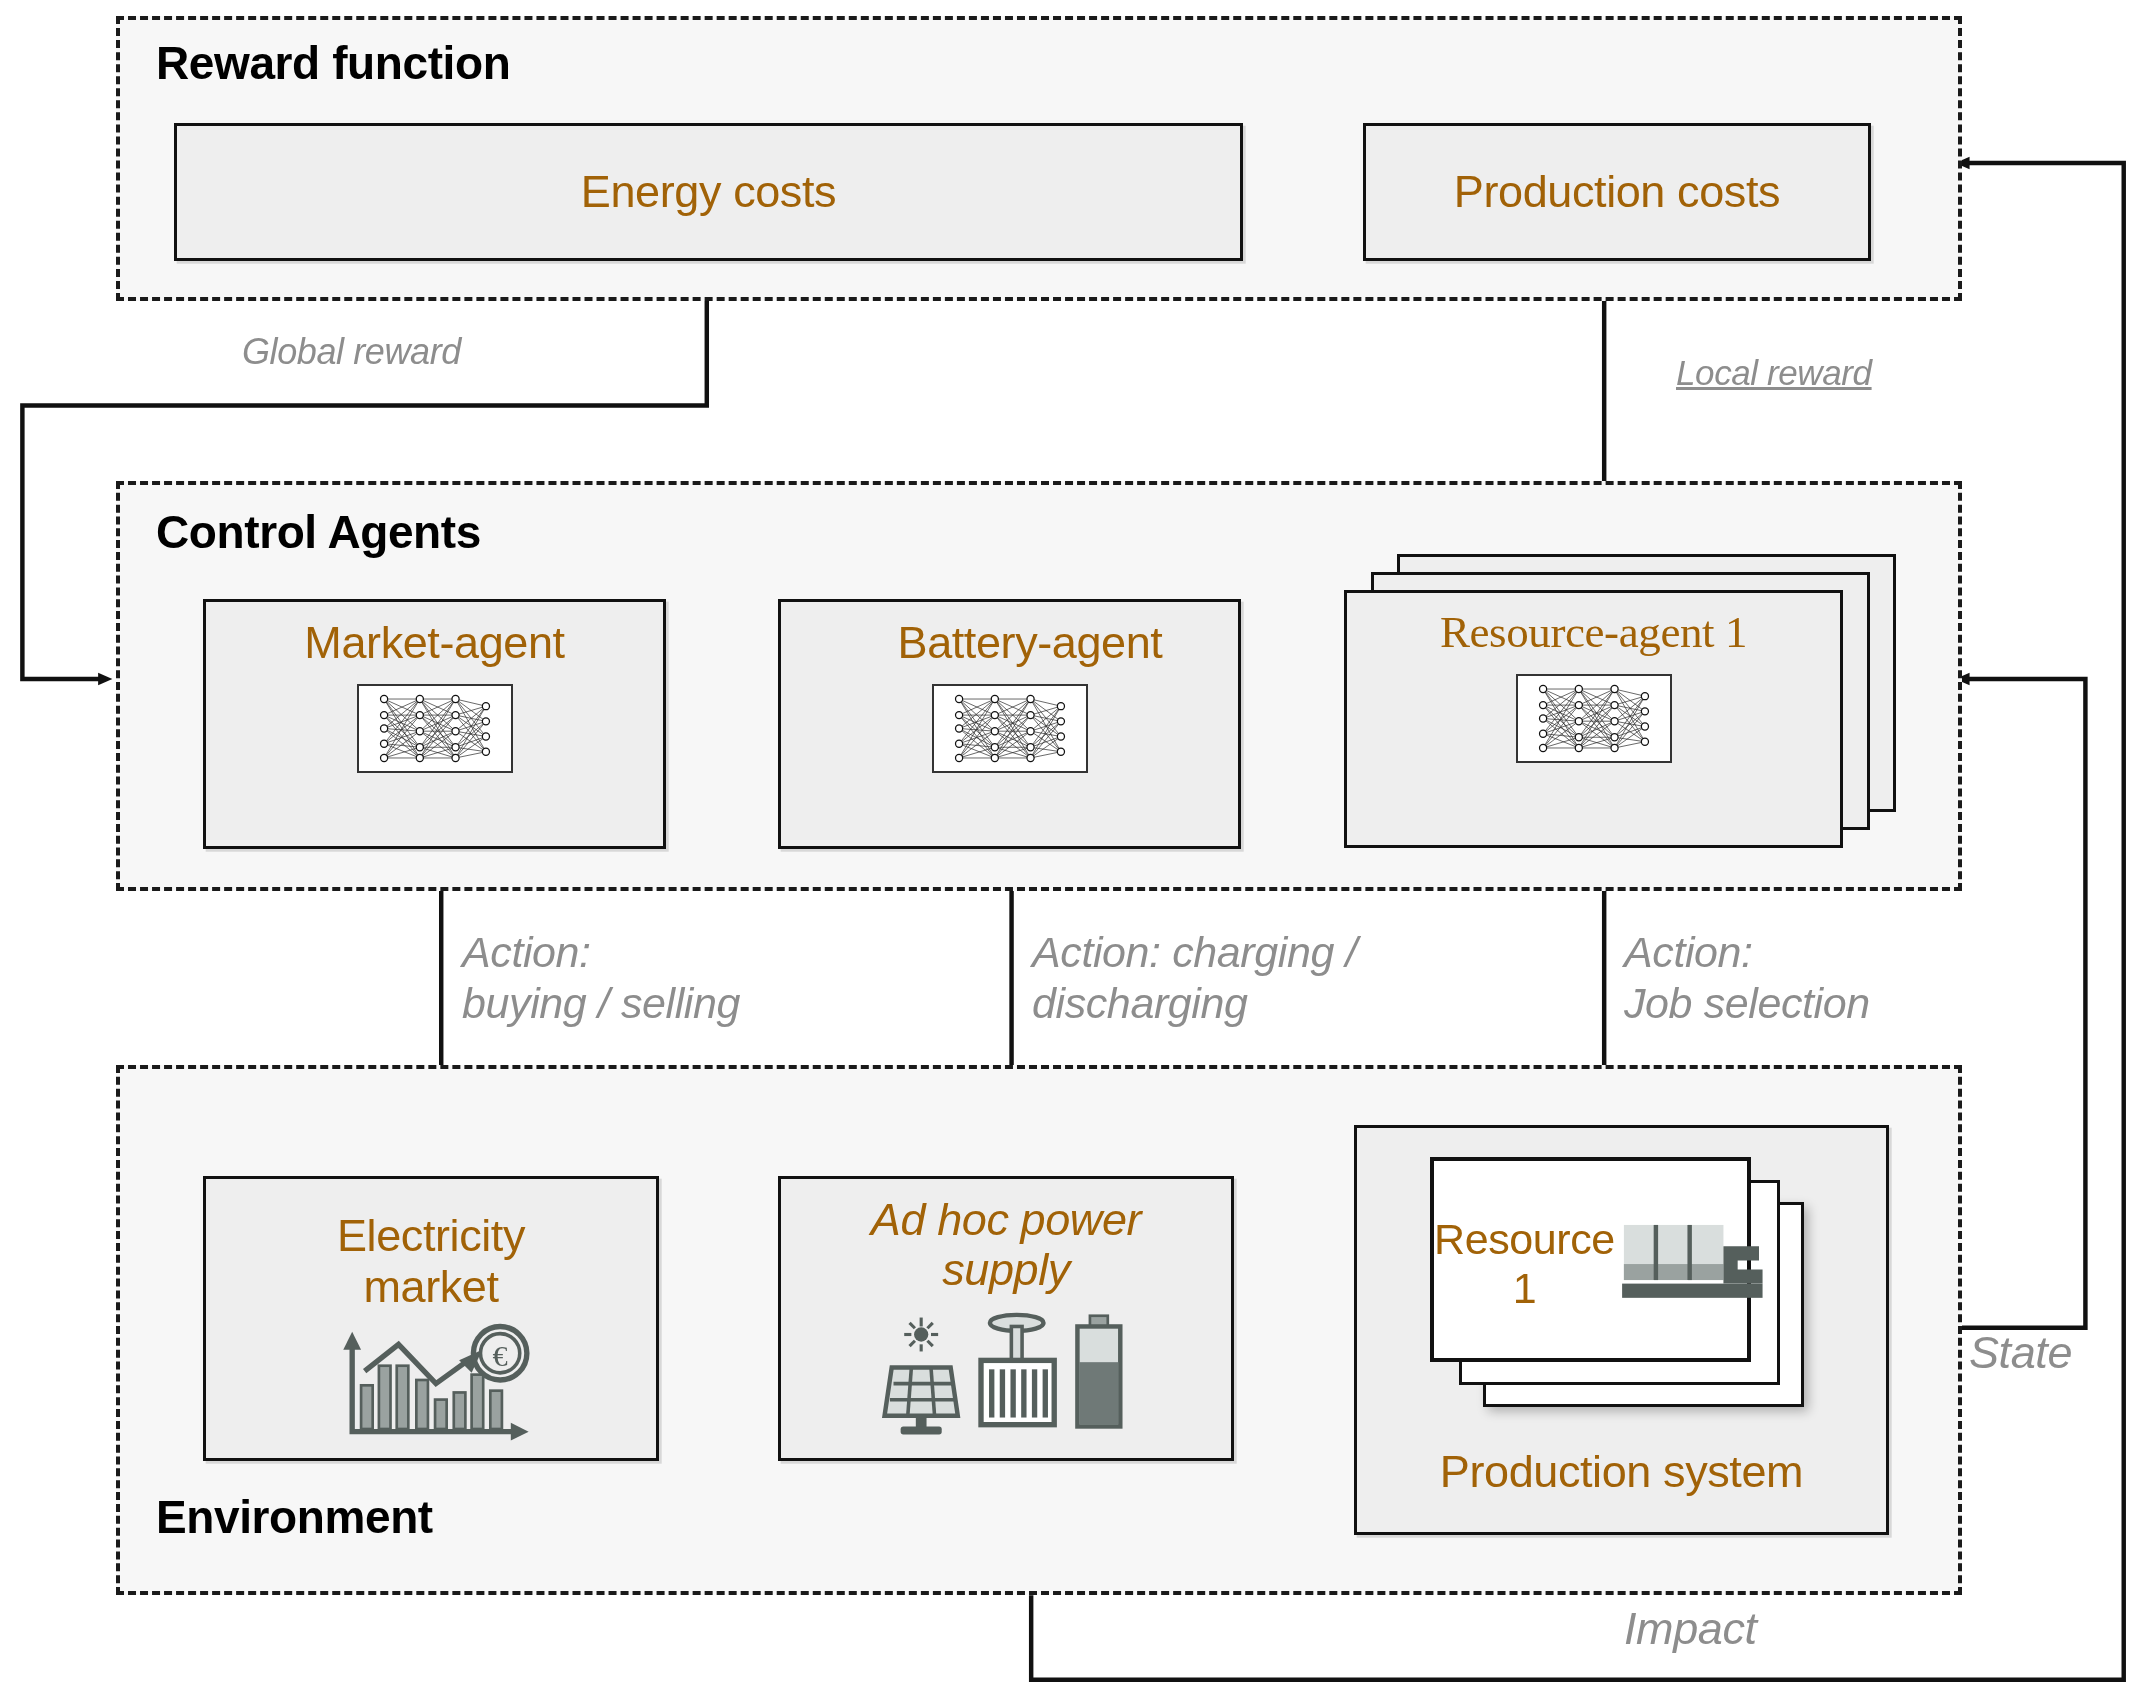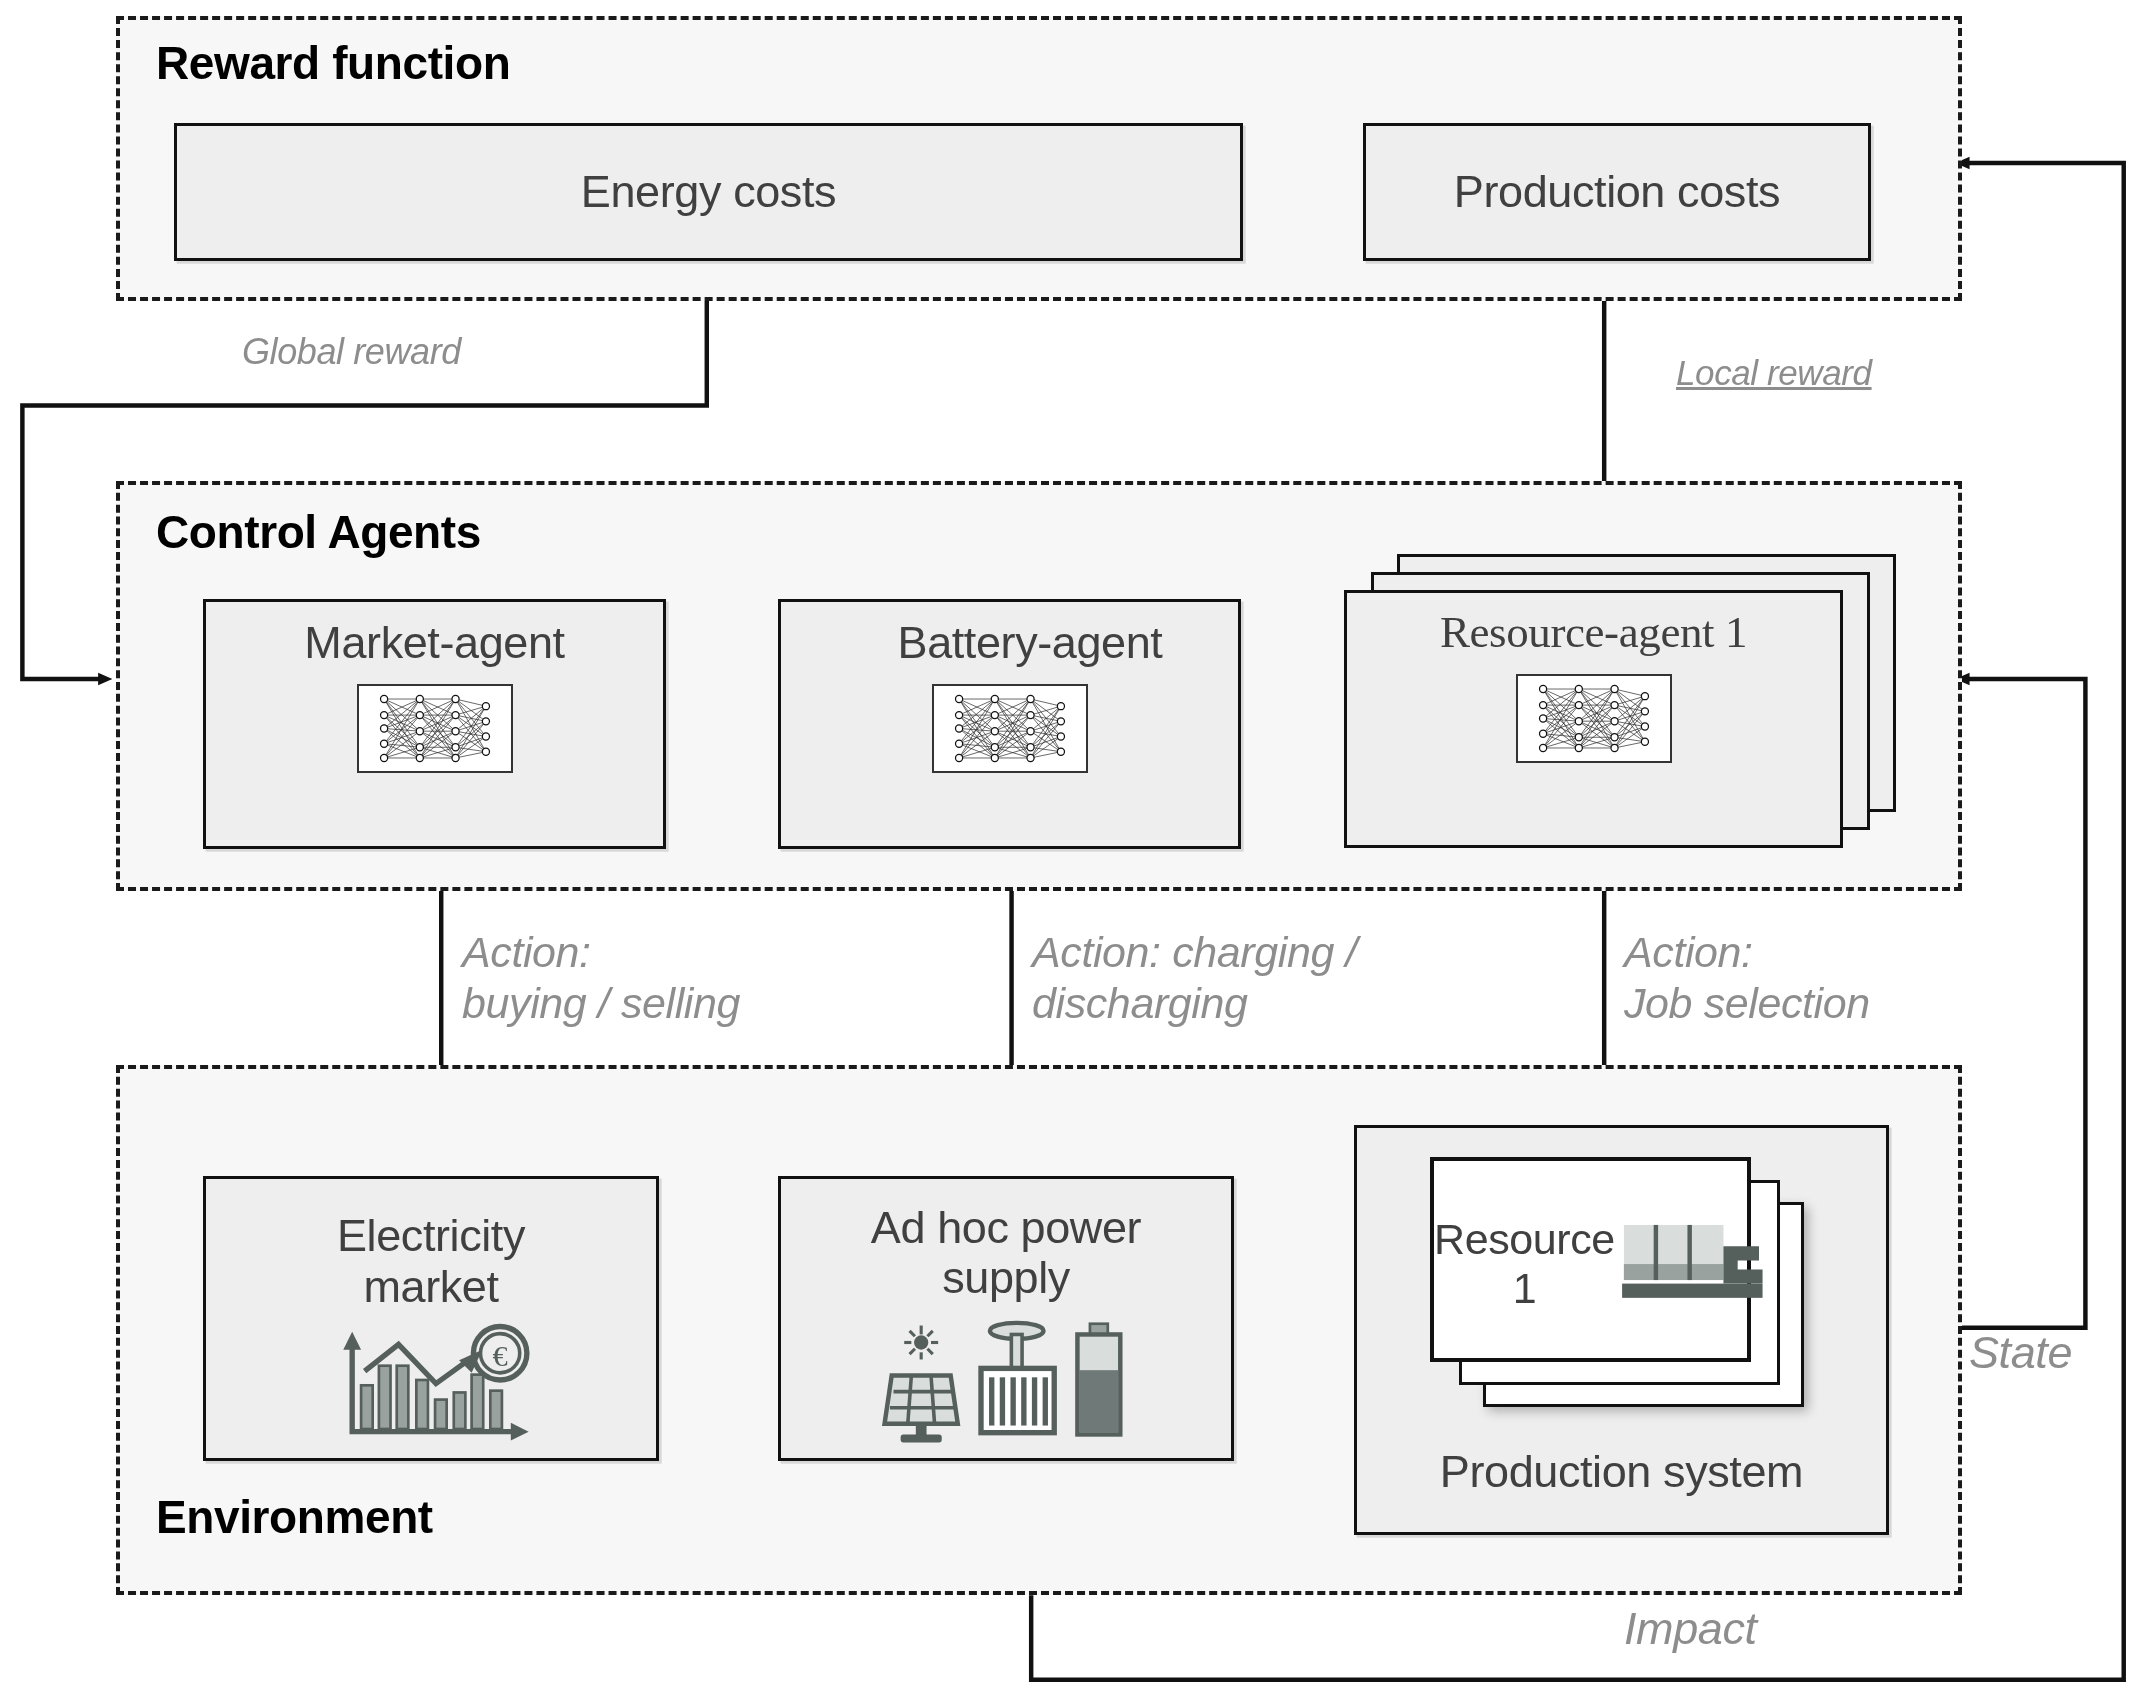--- a/index.html
+++ b/index.html
@@ -32,21 +32,21 @@
     position:absolute;
     background:#eeeeee;
     border:3.6px solid #111;
     box-sizing:border-box;
     display:flex;
     flex-direction:column;
     align-items:center;
     box-shadow:2.7px 2.7px 0 #d8d8d8;
   }
   .box-label{
-    color:#404040;
+    color:#a16207;
     text-align:center;
     line-height:1.12;
     letter-spacing:-0.4px;
     white-space:pre-line;
   }
 
   
   .stack-layer{
     position:absolute;
     background:#eeeeee;
@@ -305,21 +305,21 @@
         <path d="M172,32 L146,44 L160,58 z" fill="#555f5c"></path>
 
         <circle cx="192" cy="36" r="30" fill="none" stroke="#555f5c" stroke-width="6"></circle>
         <circle cx="192" cy="36" r="22" fill="none" stroke="#555f5c" stroke-width="4"></circle>
         <text x="192" y="50" font-size="34" font-family="'Liberation Serif',serif" fill="#555f5c" text-anchor="middle">€</text>
       </svg>
     </div>
   </div>
 
   <div class="box" style="left:778px;top:1176px;width:456px;height:285px;">
-    <div class="box-label" style="font-size:45px;margin-top:24px;">Ad hoc power
+    <div class="box-label" style="font-size:45px;margin-top:16px;font-style:italic;">Ad hoc power
 supply</div>
     <div style="margin-top:9px;">
       <svg width="250" height="134" viewBox="0 0 280 150">
 
         <g>
           <g stroke="#555f5c" stroke-width="3.5" fill="none">
             <line x1="45" y1="14" x2="45" y2="24"></line>
             <line x1="45" y1="44" x2="45" y2="52"></line>
             <line x1="26" y1="33" x2="34" y2="33"></line>
             <line x1="56" y1="33" x2="64" y2="33"></line>

